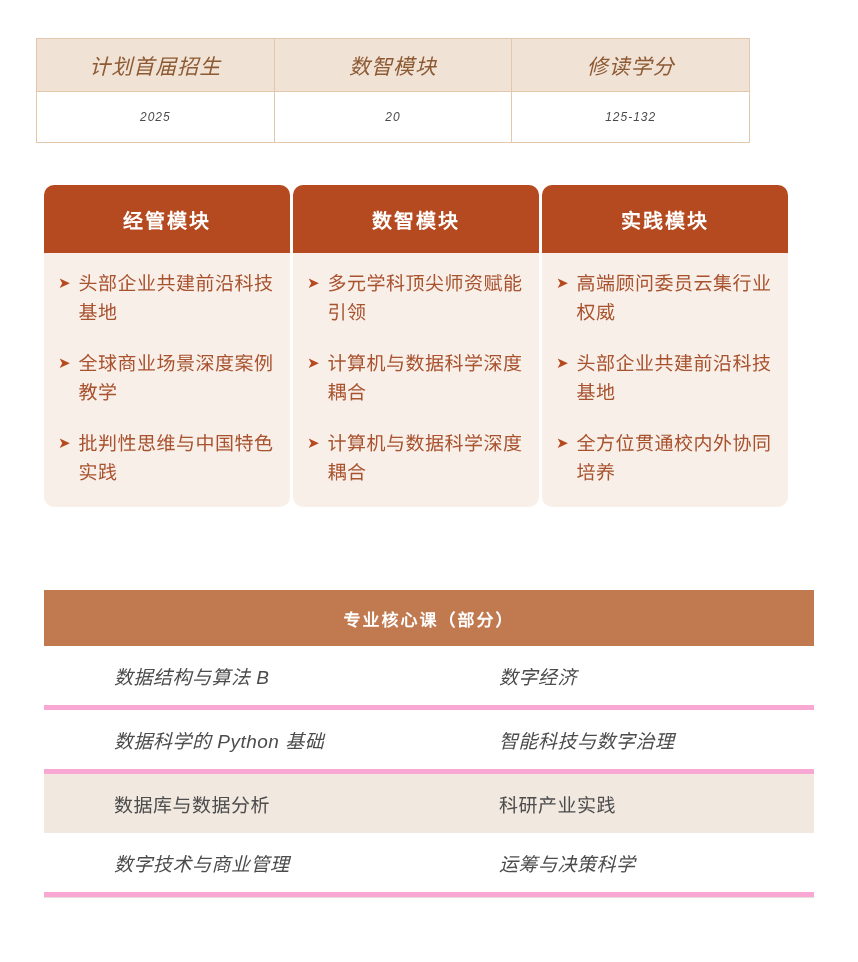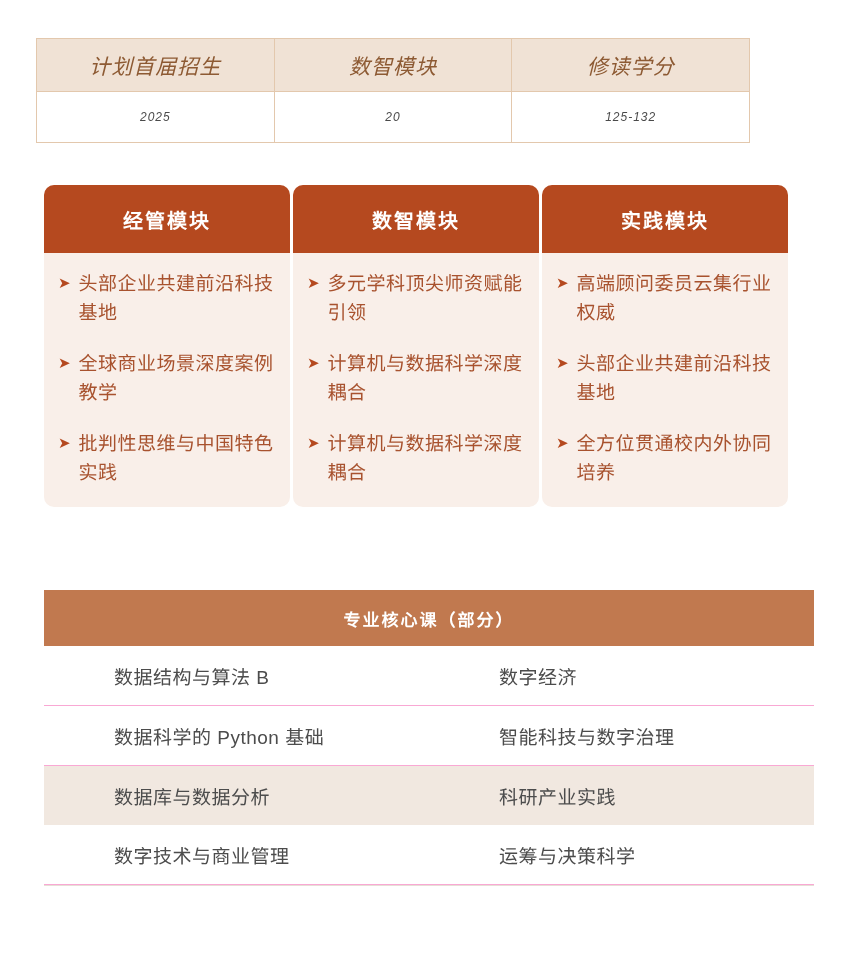--- a/index.html
+++ b/index.html
@@ -127,21 +127,21 @@
   }
   .courses-table td {
     height: 57px;
     font-size: 19px;
     color: #4c4c4c;
     padding-left: 70px;
     letter-spacing: 0.5px;
   }
   .courses-table tr.odd-row td { background: #ffffff; }
   .courses-table tr.even-row td { background: #f1e8e0; }
-  .courses-table tr.odd-row { border-bottom: 1px solid #f9a8d4; }
+  .courses-table tr.odd-row { border-bottom: 5px solid #f9a8d4; font-style: italic; }
   .bottom-rule {
     height: 1px;
     background: #e7ded6;
     width: 770px;
   }
 </style>
 </head>
 <body>
 
 <div class="page">

